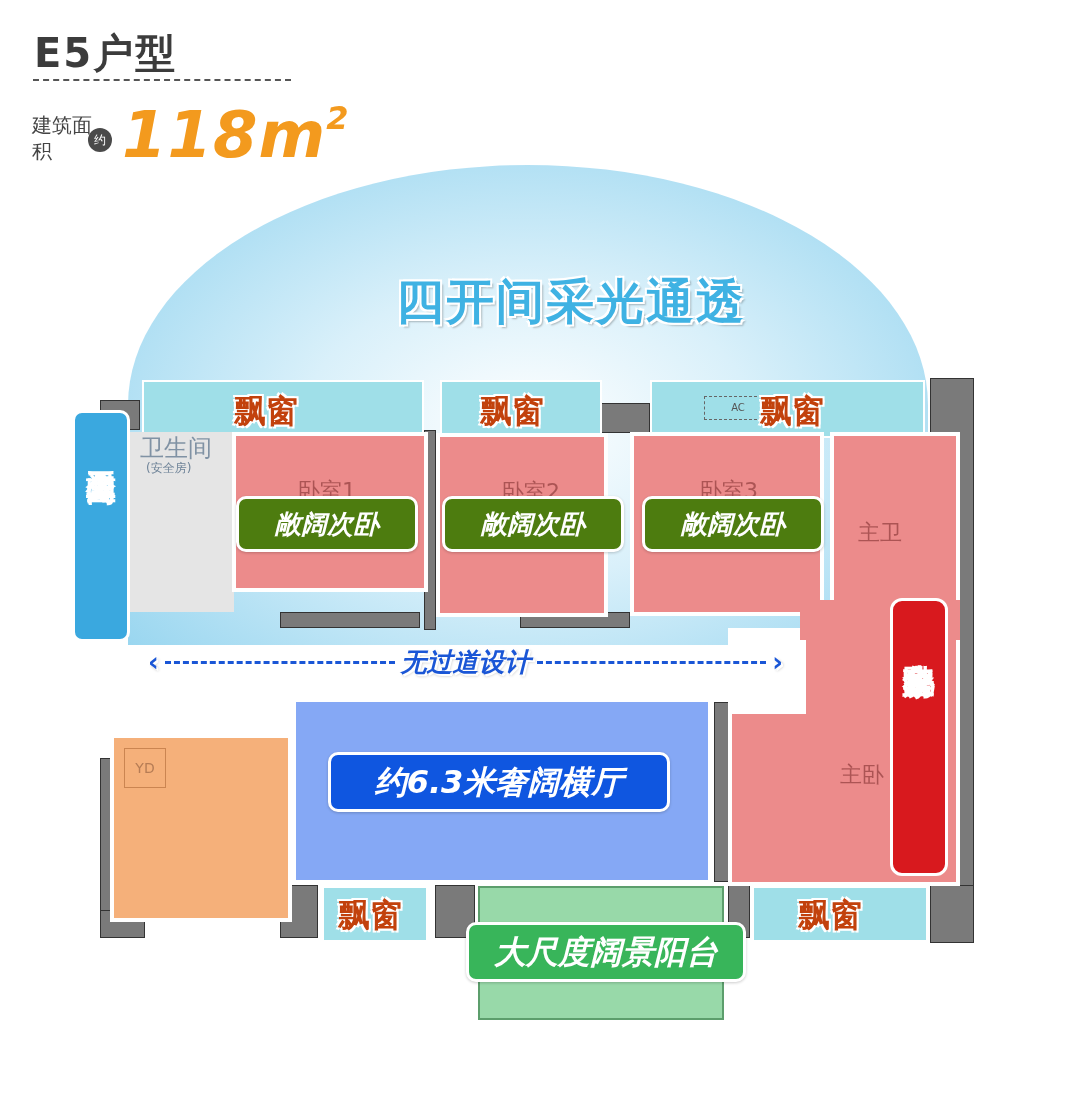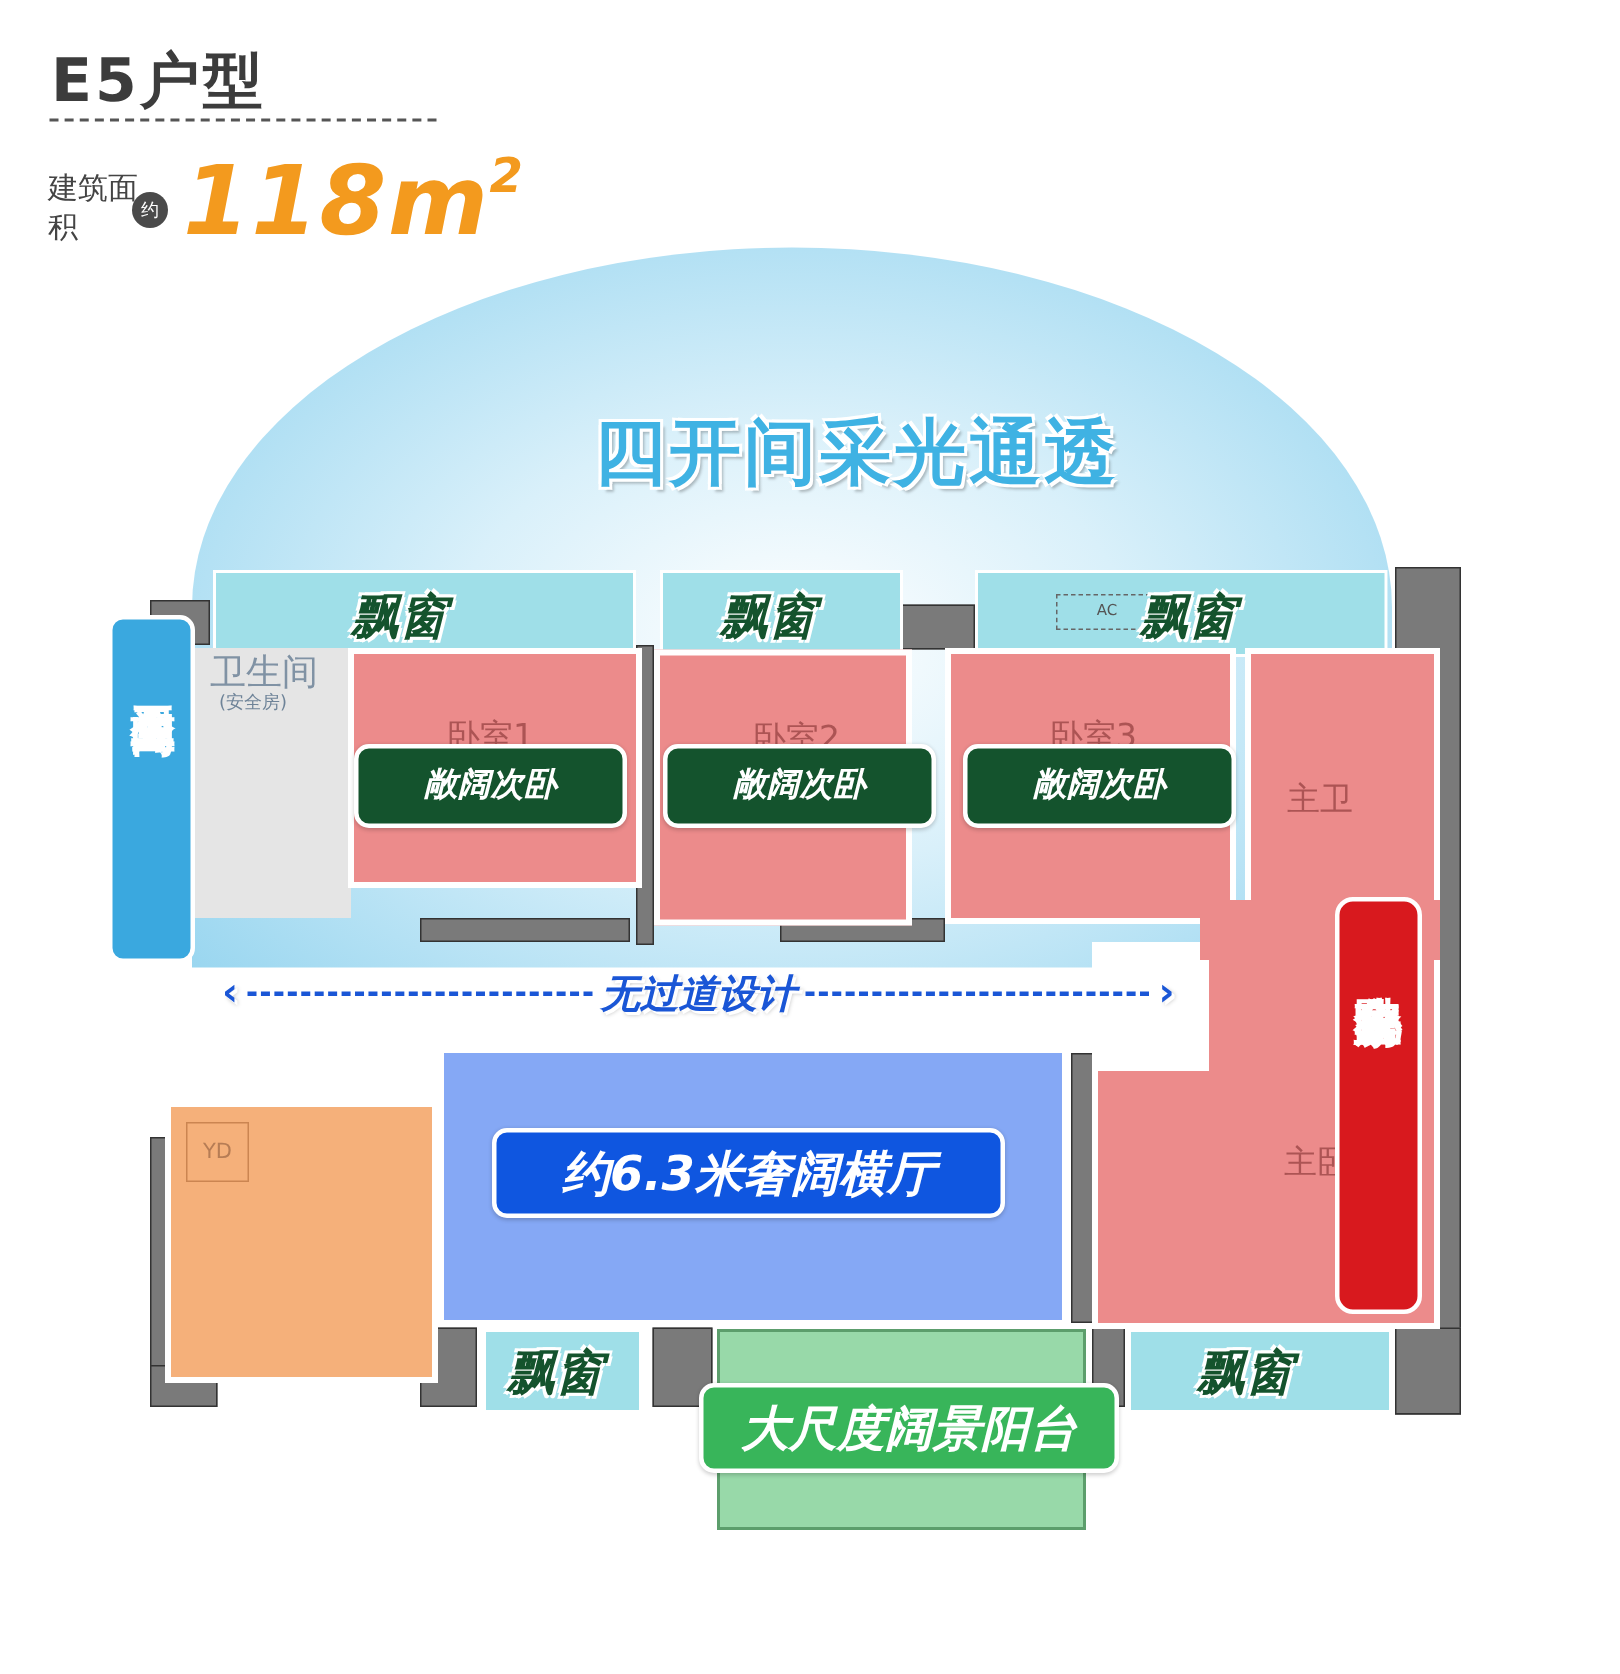--- a/index.html
+++ b/index.html
@@ -8,28 +8,28 @@
   .title{left:34px;top:26px;font-size:40px;font-weight:bold;color:#3c3c3c;letter-spacing:2px;}
   .title-rule{left:33px;top:79px;width:258px;border-top:2px dashed #555;}
   .area-label{left:32px;top:112px;font-size:20px;line-height:26px;color:#444;width:60px;}
   .approx{left:88px;top:128px;width:24px;height:24px;border-radius:50%;background:#4a4a4a;color:#fff;font-size:12px;line-height:24px;text-align:center;}
   .area-value{left:122px;top:98px;font-size:64px;font-weight:bold;font-style:italic;color:#f39a1e;letter-spacing:1px;}
   .area-value sup{font-size:32px;position:relative;top:-6px;}
   .dome{left:128px;top:165px;width:800px;height:480px;border-radius:50% 50% 0 0/ 50% 50% 0 0;background:radial-gradient(ellipse at 50% 55%,#ffffff 0%,#d9f0fa 40%,#8fd2ee 100%);}
   .dome-text{left:0;width:1080px;top:270px;text-align:center;font-size:48px;font-weight:bold;color:#3fb2e3;text-shadow:2px 2px 0 #fff,-2px -2px 0 #fff,2px -2px 0 #fff,-2px 2px 0 #fff,3px 3px 2px rgba(0,0,0,0.25);letter-spacing:2px;margin-left:31px;}
   .wall{background:#7a7a7a;border:1px solid #333;box-sizing:border-box;}
   .win{background:#9fdfe8;border:2px solid #fff;box-sizing:border-box;}
-  .win-label{font-size:32px;font-weight:bold;font-style:italic;color:#14532d;text-shadow:2px 2px 0 #fff,-2px -2px 0 #fff,2px -2px 0 #fff,-2px 2px 0 #fff;text-align:center;}
+  .win-label{font-size:32px;font-weight:bold;color:#c2410c;text-shadow:2px 2px 0 #fff,-2px -2px 0 #fff,2px -2px 0 #fff,-2px 2px 0 #fff;text-align:center;}
   .room-red{background:#ec8b8b;border:4px solid #fff;box-sizing:border-box;}
   .room-blue{background:#e5e5e5;}
   .room-orange{background:#f5b07a;border:4px solid #fff;box-sizing:border-box;}
   .room-living{background:#85a8f5;border:4px solid #fff;box-sizing:border-box;}
   .room-balcony{background:#98d9a9;border:2px solid #5c9e6c;box-sizing:border-box;}
   .badge{color:#fff;font-weight:bold;font-style:italic;border:3px solid #fff;border-radius:10px;text-align:center;box-shadow:0 1px 3px rgba(0,0,0,0.2);}
-  .badge-red{background:#14532d;font-size:22px;}
+  .badge-red{background:#4d7c0f;font-size:26px;}
   .badge-blue{background:#0f56e0;font-size:32px;}
   .badge-orange{background:#f0781a;font-size:30px;}
   .badge-green{background:#38b55a;font-size:32px;}
   .vbadge{color:#fff;font-weight:bold;border:3px solid #fff;border-radius:12px;text-align:center;font-size:32px;line-height:38px;box-sizing:border-box;padding-top:8px;}
   .faint{color:rgba(120,40,40,0.55);font-size:22px;}
   .corridor{left:148px;top:645px;width:635px;height:34px;color:#1a56d6;font-weight:bold;font-style:italic;font-size:26px;display:flex;align-items:center;text-shadow:2px 2px 0 #fff,-1px -1px 0 #fff,2px 2px 3px rgba(0,0,0,0.25);}
   .corridor .dash{flex:1;border-top:3px dashed #1a56d6;height:0;margin:0 6px;}
   .corridor .arrow{font-size:26px;font-style:normal;}
 </style>
 </head>
@@ -92,21 +92,21 @@
   <div class="abs room-red" style="left:630px;top:432px;width:194px;height:184px;">
     <div class="abs faint" style="left:66px;top:40px;">卧室3</div>
   </div>
   <div class="abs badge badge-red" style="left:642px;top:496px;width:176px;height:50px;line-height:50px;">敞阔次卧</div>
 
   <div class="abs room-red" style="left:830px;top:432px;width:130px;height:200px;border-bottom:none;">
     <div class="abs faint" style="left:24px;top:82px;">主卫</div>
   </div>
   <div class="abs room-red" style="left:728px;top:628px;width:232px;height:258px;">
     <div class="abs" style="left:-4px;top:-4px;width:78px;height:86px;background:#fff;"></div>
-    <div class="abs faint" style="left:124px;top:128px;">主卧</div>
+    <div class="abs faint" style="left:108px;top:128px;">主卧</div>
   </div>
   <div class="abs room-red" style="left:800px;top:600px;width:160px;height:40px;border:none;"></div>
   <div class="abs vbadge" style="left:890px;top:598px;width:58px;height:278px;background:#d8191e;">
     <span style="writing-mode:vertical-rl;">主卧套房小家化</span>
   </div>
 
   <div class="abs corridor">
     <span class="arrow">‹</span>
     <span class="dash"></span>
     <span>无过道设计</span>

